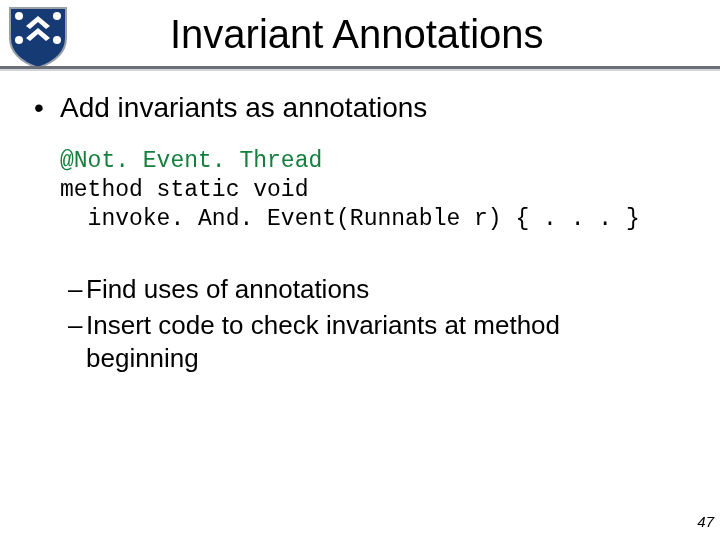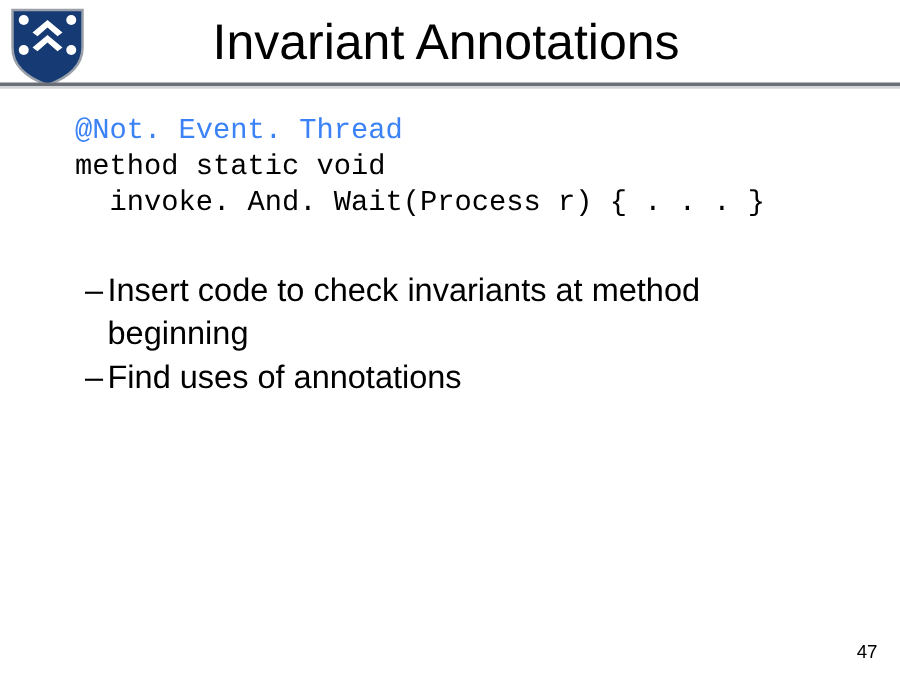--- a/index.html
+++ b/index.html
@@ -76,39 +76,40 @@
     top: 0;
     font-size: 28px;
   }
   .codeblock {
     font-family: "Courier New", Courier, monospace;
     font-size: 23px;
     line-height: 1.25;
     margin: 0 0 40px 26px;
     white-space: pre;
   }
-  .code-annotation { color: #3b82f6; }
+  .code-annotation { color: #15803d; }
   .bullet-l2 {
     font-size: 26px;
     line-height: 1.28;
     margin: 0 0 2px 52px;
     padding-left: 0;
     text-indent: -18px;
   }
   .dash {
     display: inline-block;
     width: 18px;
     text-indent: 0;
   }
   .page-number {
     position: absolute;
-    right: 18px;
+    right: 6px;
     bottom: 10px;
     font-size: 15px;
     color: #000;
+    font-style: italic;
   }
 </style>
 </head>
 <body>
 
 <div class="slide">
 
   <div class="header">
     <div class="logo">
       <svg width="64" height="66" viewBox="0 0 64 66">
@@ -123,30 +124,33 @@
         <circle cx="51" cy="36" r="4" fill="#ffffff"></circle>
       </svg>
     </div>
     <div class="title">Invariant Annotations</div>
     <div class="rule-dark"></div>
     <div class="rule-light"></div>
   </div>
 
   <div class="body">
 
+    <p class="bullet-l1">
+      <span>Add invariants as annotations</span>
+    </p>
 
     <div class="codeblock"><span class="code-annotation">@Not. Event. Thread</span>
 <span>method static void</span>
-<span>  invoke. And. Wait(Process r) { . . . }</span></div>
+<span>  invoke. And. Event(Runnable r) { . . . }</span></div>
 
 
     <p class="bullet-l2">
-      <span class="dash">–</span><span>Insert code to check invariants at method beginning</span>
+      <span class="dash">–</span><span>Find uses of annotations</span>
     </p>
     <p class="bullet-l2">
-      <span class="dash">–</span><span>Find uses of annotations</span>
+      <span class="dash">–</span><span>Insert code to check invariants at method beginning</span>
     </p>
 
   </div>
 
   <div class="page-number">47</div>
 
 </div>
 
 </body></html>

